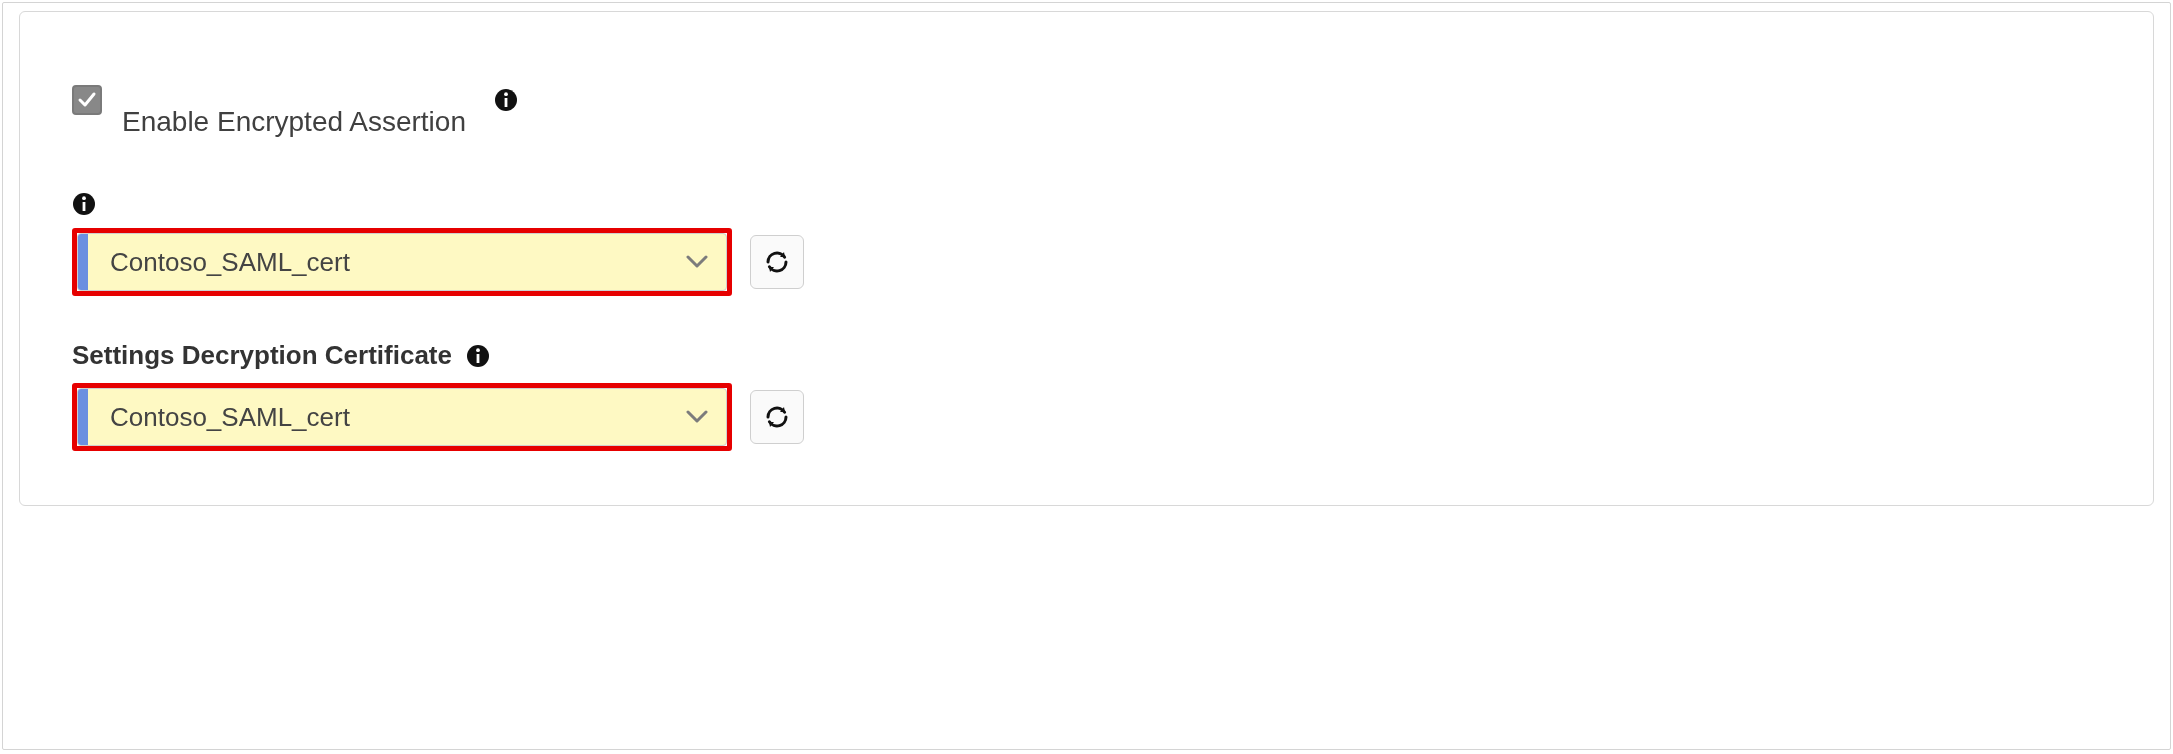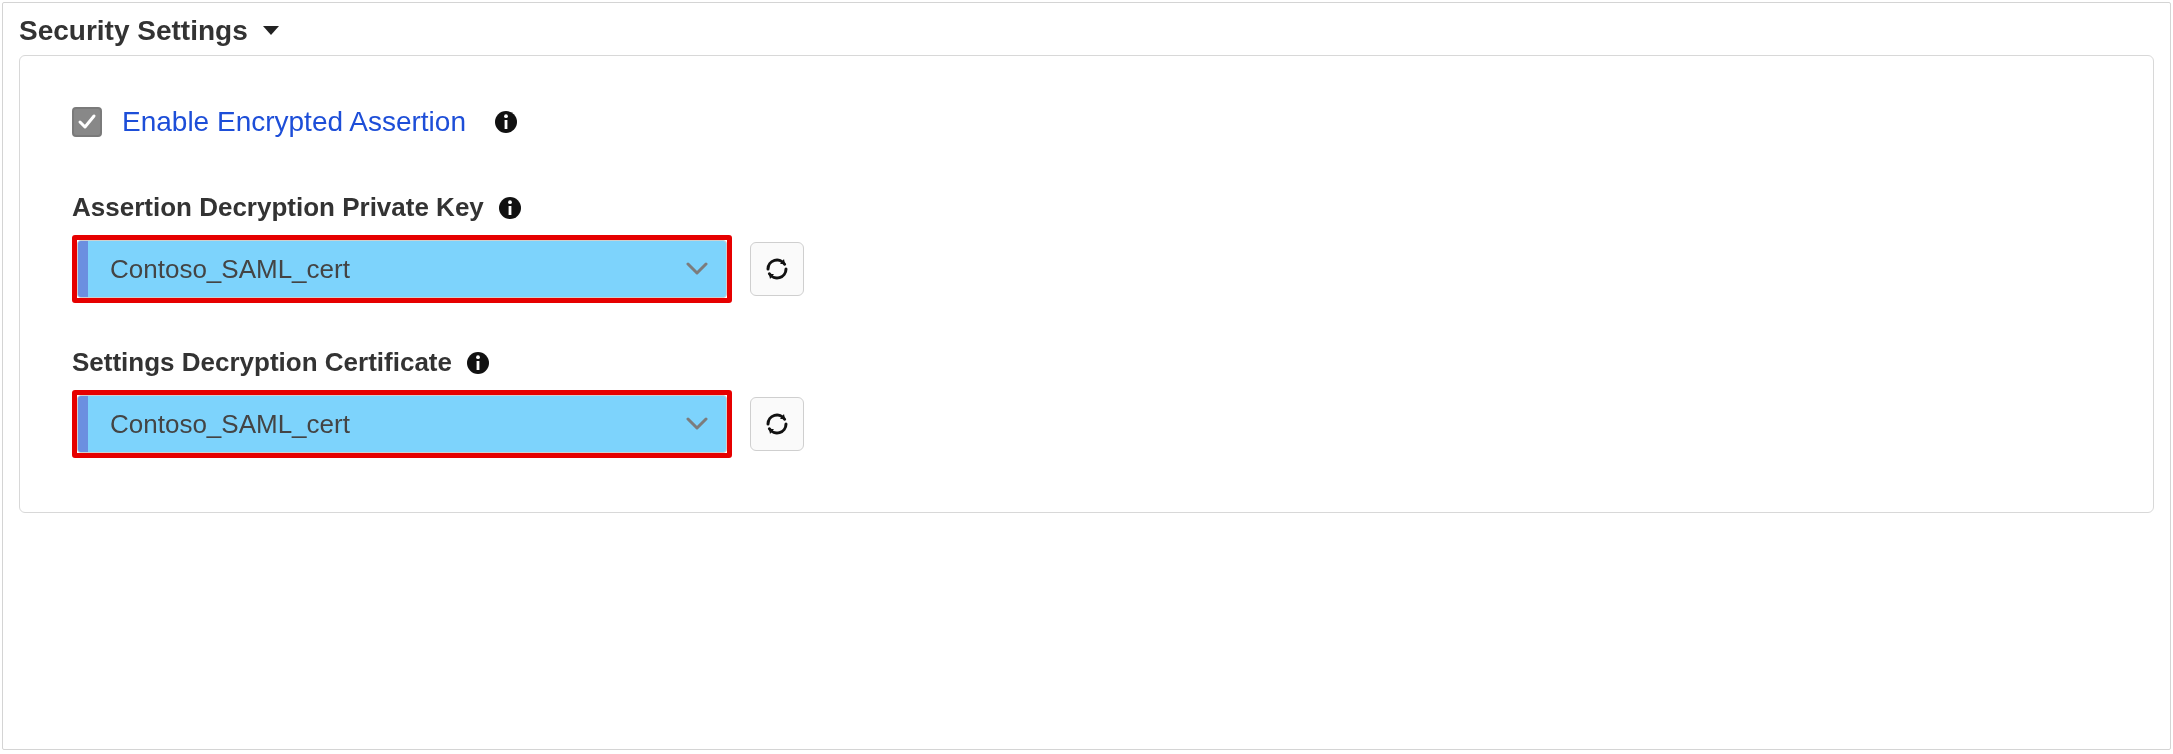--- a/index.html
+++ b/index.html
@@ -49,22 +49,23 @@
     background: #888;
     display: inline-flex;
     align-items: center;
     justify-content: center;
     margin-right: 20px;
     cursor: pointer;
   }
   .checkbox svg { display: block; }
   .checkbox-label {
     font-size: 28px;
-    color: #1d4ed8;
+    color: #404040;
     margin-right: 28px;
+    margin-top: 44px;
   }
   .info-icon {
     display: inline-flex;
     align-items: center;
     justify-content: center;
     width: 24px;
     height: 24px;
     cursor: pointer;
   }
   .field-block { margin-top: 10px; }
@@ -87,21 +88,21 @@
   .highlight-wrap {
     border: 5px solid #e60000;
     border-radius: 3px;
     display: inline-block;
   }
   .select {
     width: 650px;
     height: 58px;
     border: 1px solid #cfcfcf;
     border-radius: 4px;
-    background: #7dd3fc;
+    background: #fef9c3;
     display: flex;
     align-items: center;
     position: relative;
     cursor: pointer;
   }
   .select .left-accent {
     width: 10px;
     align-self: stretch;
     background: #6b8fe0;
     border-top-left-radius: 3px;
@@ -128,28 +129,20 @@
     align-items: center;
     justify-content: center;
     cursor: pointer;
   }
 </style>
 </head>
 <body>
 
 <div class="outer">
 
-  <div class="section-header">
-    <span>Security Settings</span>
-    <span class="caret">
-      <svg width="18" height="12" viewBox="0 0 18 12">
-          <path d="M1 1 L9 10 L17 1 Z" fill="#222"></path>
-        </svg>
-    </span>
-  </div>
 
   <div class="panel">
 
     <div class="row checkbox-row">
       <span class="checkbox">
         <svg width="20" height="20" viewBox="0 0 20 20">
             <path d="M3 10 L8 15 L17 4" stroke="#fff" stroke-width="3" fill="none" stroke-linecap="round" stroke-linejoin="round"></path>
           </svg>
       </span>
       <span class="checkbox-label">Enable Encrypted Assertion</span>
@@ -157,21 +150,20 @@
         <svg width="24" height="24" viewBox="0 0 24 24">
             <circle cx="12" cy="12" r="11" fill="#111"></circle>
             <rect x="10.6" y="10" width="2.8" height="9" fill="#fff"></rect>
             <circle cx="12" cy="6.2" r="1.9" fill="#fff"></circle>
           </svg>
       </span>
     </div>
 
     <div class="field-block">
       <div class="field-label-row">
-        <span class="field-label">Assertion Decryption Private Key</span>
         <span class="info-icon">
           <svg width="24" height="24" viewBox="0 0 24 24">
               <circle cx="12" cy="12" r="11" fill="#111"></circle>
               <rect x="10.6" y="10" width="2.8" height="9" fill="#fff"></rect>
               <circle cx="12" cy="6.2" r="1.9" fill="#fff"></circle>
             </svg>
         </span>
       </div>
       <div class="select-row">
         <span class="highlight-wrap">

